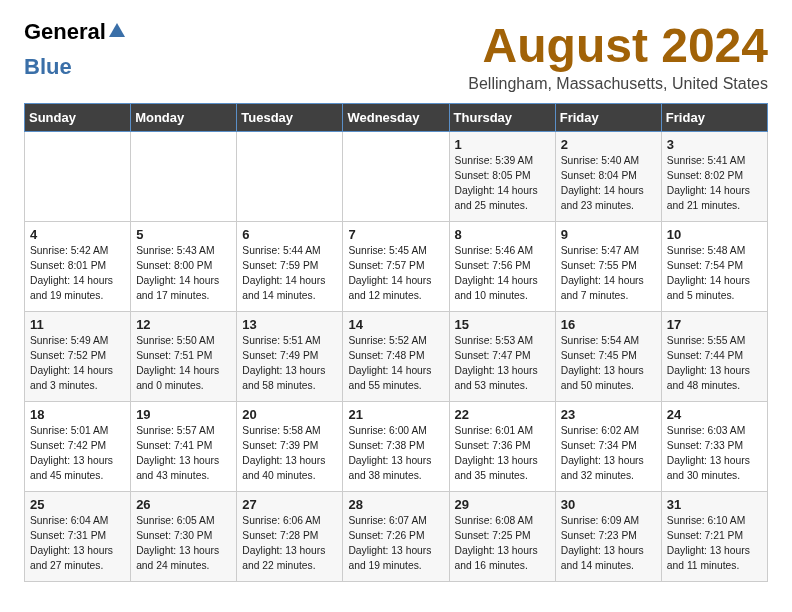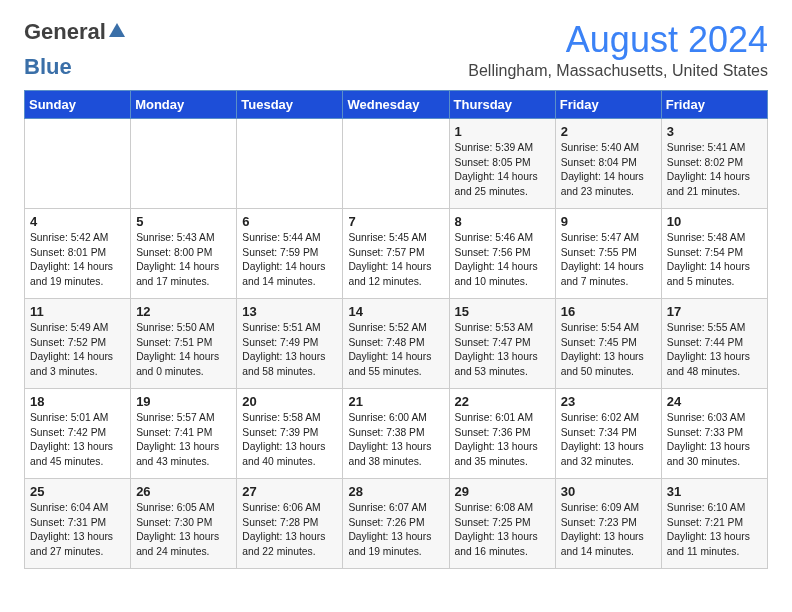--- a/index.html
+++ b/index.html
@@ -19,43 +19,43 @@
     .logo-area {
       display: flex;
       flex-direction: column;
       align-items: flex-start;
     }
     .logo-text {
       font-size: 22px;
       font-weight: bold;
       line-height: 1.1;
     }
-    .logo-general { color: #404040; }
+    .logo-general { color: #000000; }
     .logo-blue { color: #3a6fa8; }
     .title-area {
       text-align: right;
     }
     .main-title {
-      font-size: 36px;
-      font-weight: normal;
-      color: #3b82f6;
+      font-size: 48px;
+      font-weight: bold;
+      color: #a16207;
       line-height: 1.1;
     }
     .sub-title {
       font-size: 16px;
       color: #444;
       margin-top: 2px;
     }
     table {
       width: 100%;
       border-collapse: collapse;
       table-layout: fixed;
     }
     thead tr th {
-      background: #1d4ed8;
+      background: #404040;
       color: #fff;
       font-size: 13px;
       font-weight: bold;
       padding: 6px 4px;
       text-align: left;
       border: 1px solid #5a8fc8;
     }
     tbody tr td {
       border: 1px solid #ccc;
       vertical-align: top;

